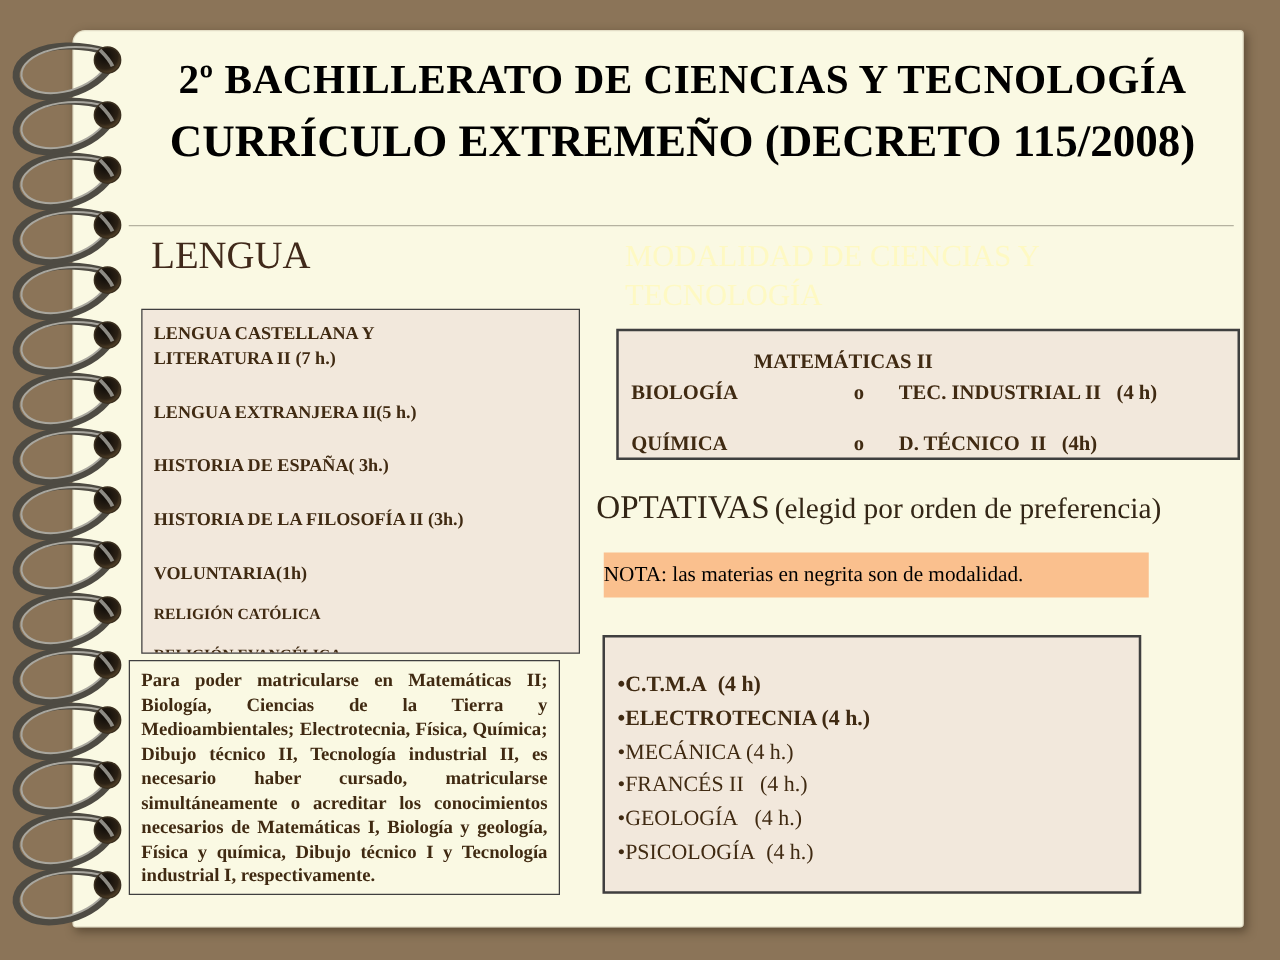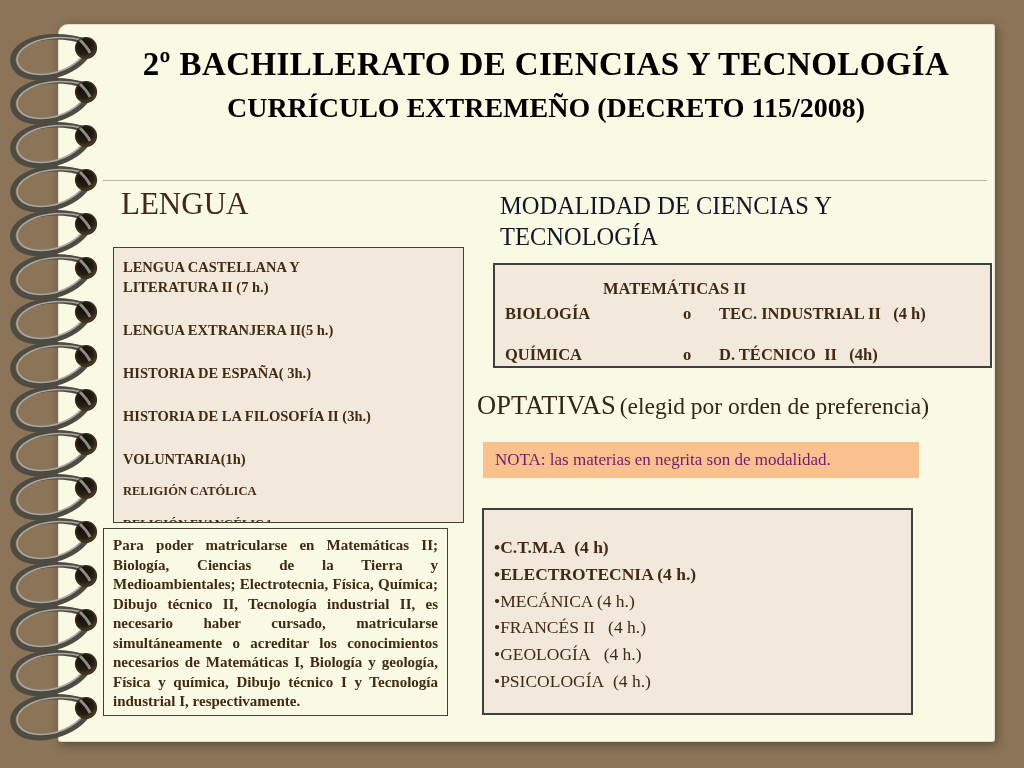--- a/index.html
+++ b/index.html
@@ -13,26 +13,26 @@
     background:#FAF9E3;
     border-radius:10px 3px 3px 3px;
     box-shadow:2px 3px 8px rgba(50,38,22,.5), inset 0 0 0 1px rgba(120,100,70,.18);
     z-index:1;
   }
   .content{position:absolute;inset:0;z-index:3;}
   .spiral{position:absolute;left:0;top:0;z-index:5;}
 
   .title-block{position:absolute;left:105px;top:46px;width:882px;text-align:center;color:#000000;font-weight:bold;}
   .title-l1{font-size:33px;letter-spacing:.4px;}
-  .title-l2{font-size:28px;margin-top:9px;}
+  .title-l2{font-size:36px;margin-top:9px;}
 
   .divider{position:absolute;left:103px;top:180px;width:884px;height:1px;background:#b5b2a0;}
 
   .h-comunes{position:absolute;left:121px;top:186px;font-size:31px;color:#40291a;}
-  .h-modalidad{position:absolute;left:500px;top:190px;width:430px;font-size:24.5px;line-height:31px;color:#0f172a;}
+  .h-modalidad{position:absolute;left:500px;top:190px;width:430px;font-size:24.5px;line-height:31px;color:#fef9c3;}
   .h-optativas{position:absolute;left:477px;top:390px;color:#332616;white-space:nowrap;}
   .h-optativas .main{font-size:26.5px;}
   .h-optativas .sub{font-size:23.5px;}
 
   .box{position:absolute;background:#F2E8DC;border:1px solid #3f3f3f;color:#402a12;box-sizing:border-box;}
 
   .box-comunes{left:113px;top:247px;width:351px;height:276px;padding:9px 8px 0 9px;font-size:14.5px;line-height:20px;font-weight:bold;overflow:hidden;}
   .subj{margin-bottom:23px;white-space:pre-line;}
   .subj-last{margin-bottom:7px;}
   .rel{font-size:12.5px;margin-bottom:13px;margin-top:12px;}
@@ -43,21 +43,21 @@
     text-align:justify;overflow:hidden;
   }
 
   .box-modalidad{left:493px;top:263px;width:499px;height:105px;border-width:2px;padding:14px 10px;font-size:16.5px;font-weight:bold;overflow:hidden;}
   .mat-row{margin-left:98px;}
   .pair{display:grid;grid-template-columns:178px 36px 1fr;margin-top:5px;}
   .pair-second{margin-top:21px;}
 
   .nota{
     position:absolute;left:483px;top:442px;width:436px;height:36px;box-sizing:border-box;
-    background:#FAC08E;color:#701a75;font-size:17px;line-height:36px;padding-left:12px;
+    background:#FAC08E;color:#000000;font-size:17px;line-height:36px;padding-left:0;
     white-space:nowrap;overflow:hidden;
   }
 
   .box-opt{left:482px;top:508px;width:431px;height:207px;border-width:2px;padding:24px 10px;font-size:17.5px;line-height:26.8px;font-weight:normal;overflow:hidden;}
   .opt-item{white-space:nowrap;}
   .opt-bold{font-weight:bold;}
 </style>
 </head>
 <body>
 

